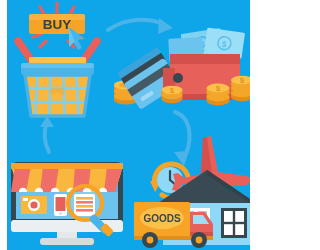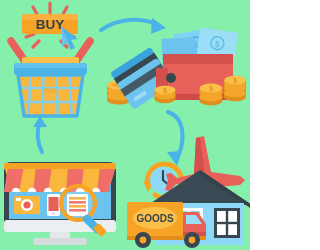--- a/index.html
+++ b/index.html
@@ -10,21 +10,22 @@
   body {
     width: 250px;
     height: 250px;
     font-family: "Liberation Sans", sans-serif;
     overflow: hidden;
   }
   #infographic {
     position: relative;
     width: 250px;
     height: 250px;
-    background: #86efac;
+    background: #0ea5e9;
+    margin-left: 7px;
   }
   #infographic svg {
     display: block;
   }
   .lbl {
     font-family: "Liberation Sans", sans-serif;
     font-weight: bold;
   }
 </style>
 </head>

